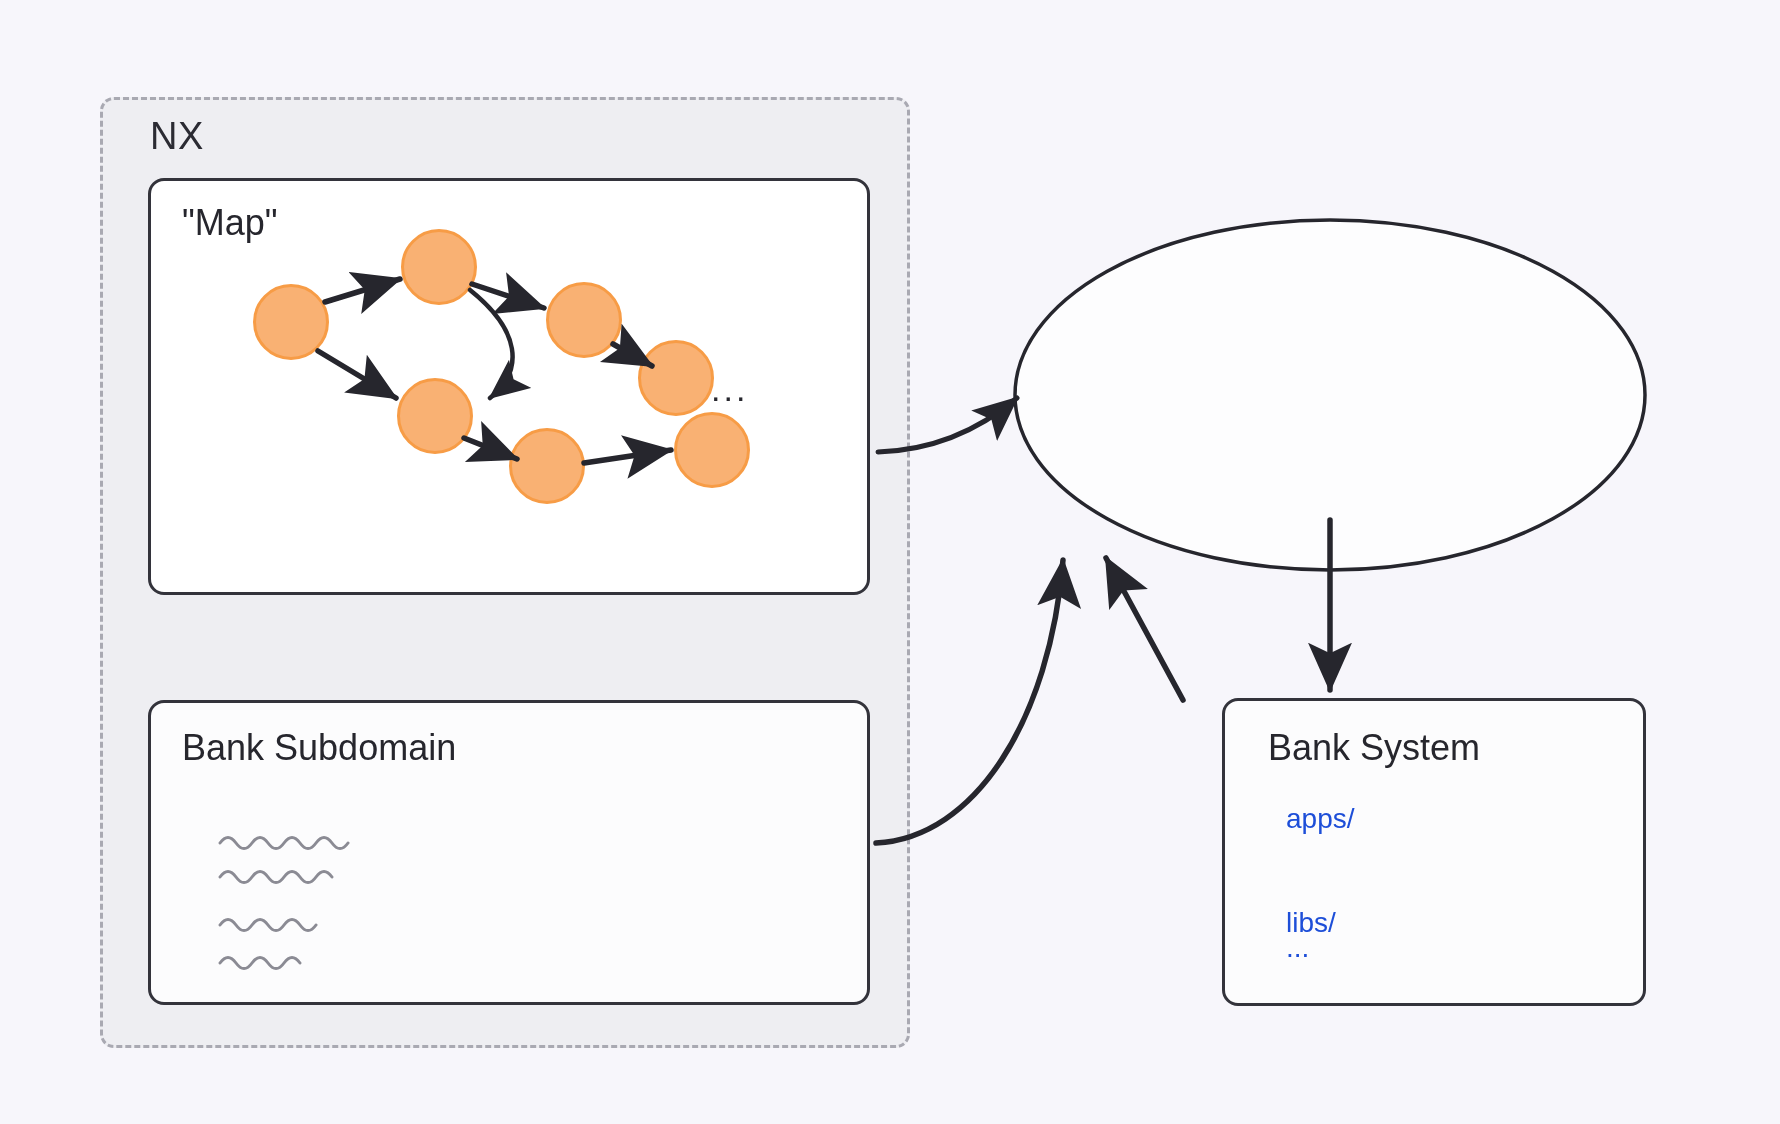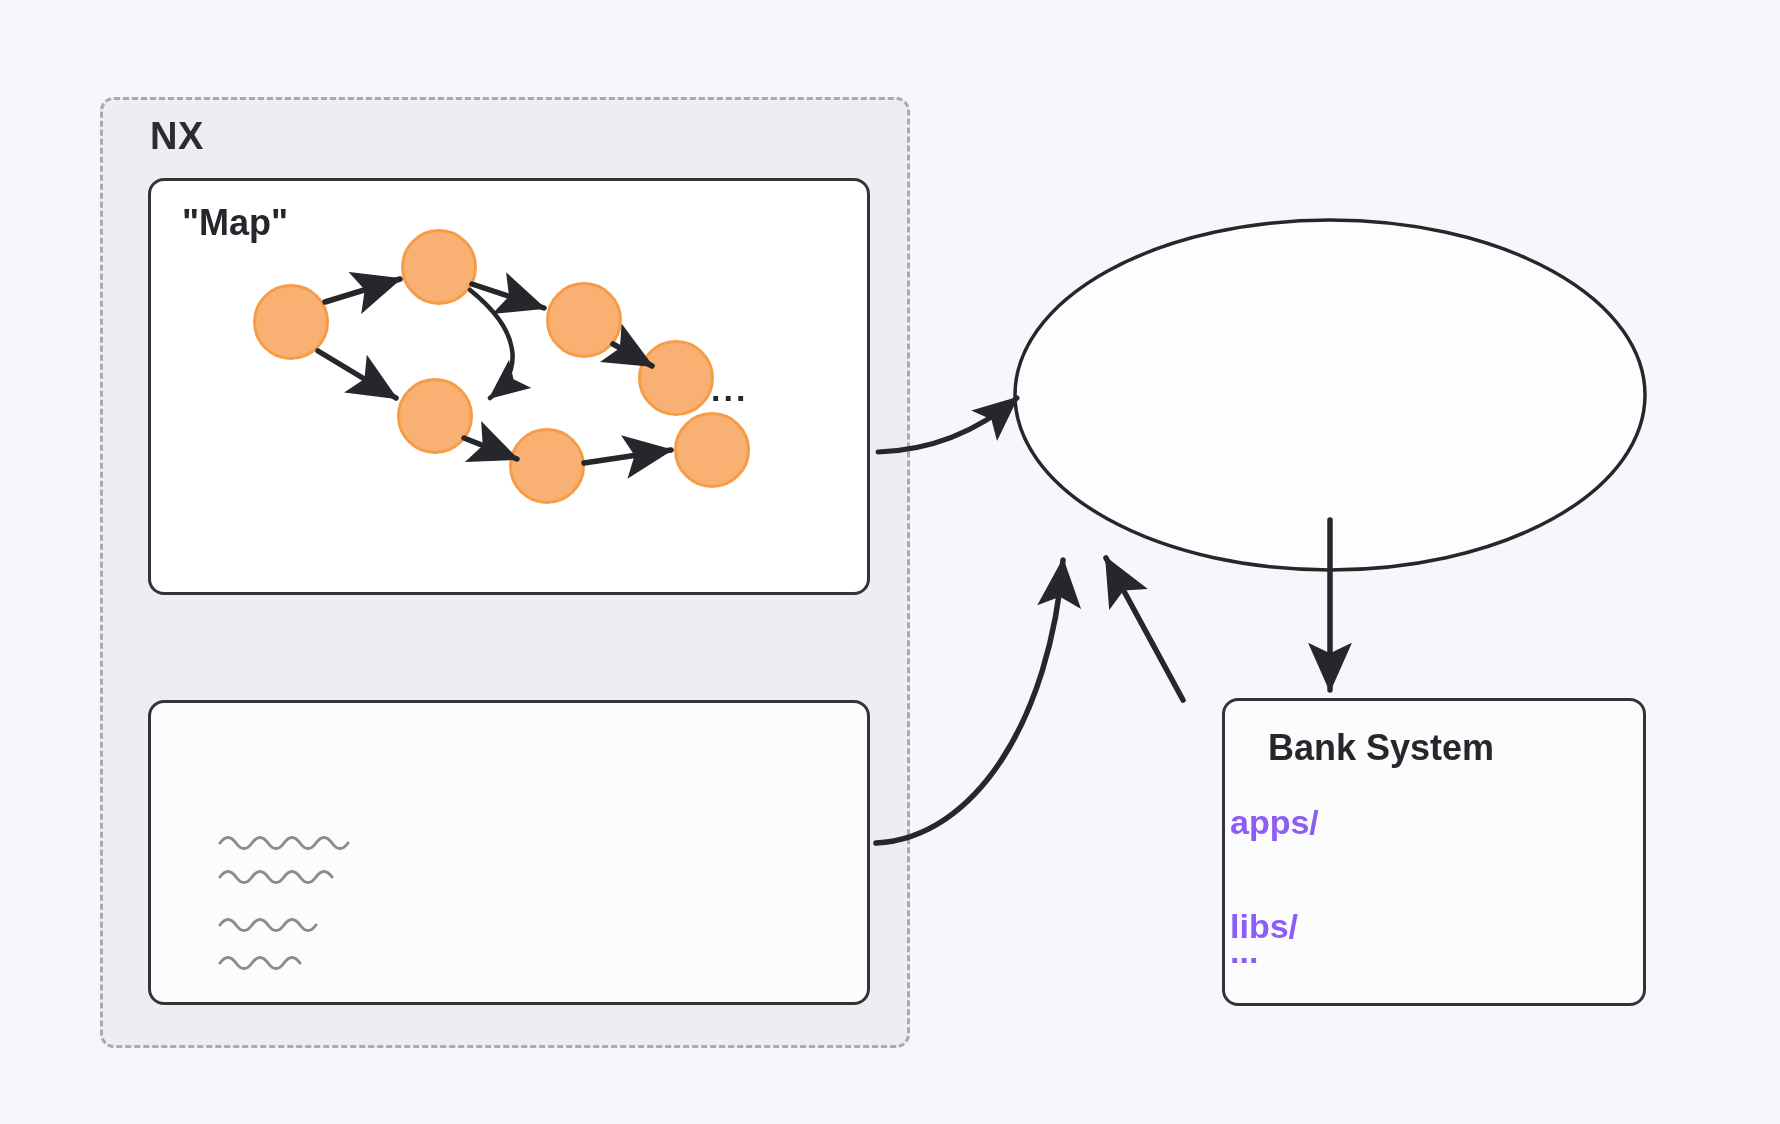--- a/index.html
+++ b/index.html
@@ -3,21 +3,21 @@
 <meta charset="utf-8">
 <style>
   html,body{margin:0;padding:0;}
   body{
     width:1780px;height:1124px;
     background:#f7f6fb;
     font-family:"Liberation Sans", sans-serif;
     overflow:hidden;
     position:relative;
   }
-  #stage{position:absolute;left:0;top:0;width:1780px;height:1124px;font-weight:bold;}
+  #stage{position:absolute;left:0;top:0;width:1780px;height:1124px;}
   .layer{position:absolute;left:0;top:0;width:1780px;height:1124px;}
   svg.layer{pointer-events:none;}
 
   
   .nx-container{
     position:absolute;
     left:100px;top:97px;width:810px;height:951px;
     background:#eeeef2;
     border:3px dashed #a9a9b2;
     border-radius:14px;
@@ -44,22 +44,22 @@
   .card-title{
     position:absolute;
     font-size:36px;color:#26262d;
     line-height:1;white-space:nowrap;
   }
   .title-map{left:182px;top:205px;}
   .title-bank{left:182px;top:730px;}
   .title-fs{left:1268px;top:730px;}
 
   .fs-entry{
-    position:absolute;left:1230px;
-    font-size:34px;color:#8b5cf6;line-height:1;white-space:nowrap;
+    position:absolute;left:1286px;
+    font-size:28px;color:#1d4ed8;line-height:1;white-space:nowrap;
   }
   .fs-0{top:805px;}
   .fs-1{top:867px;margin-top:42px;}
   .fs-2{top:934px;}
 
   
   .node{
     position:absolute;
     border-radius:50%;
     background:#f9b173;
@@ -98,20 +98,21 @@
       <div class="node" style="left: 546px; top: 282px; width: 76px; height: 76px; background: rgb(249, 177, 115); border-color: rgb(247, 156, 70);"></div>
       <div class="node" style="left: 638px; top: 340px; width: 76px; height: 76px; background: rgb(249, 177, 115); border-color: rgb(247, 156, 70);"></div>
       <div class="node" style="left: 397px; top: 378px; width: 76px; height: 76px; background: rgb(249, 177, 115); border-color: rgb(247, 156, 70);"></div>
       <div class="node" style="left: 509px; top: 428px; width: 76px; height: 76px; background: rgb(249, 177, 115); border-color: rgb(247, 156, 70);"></div>
       <div class="node" style="left: 674px; top: 412px; width: 76px; height: 76px; background: rgb(249, 177, 115); border-color: rgb(247, 156, 70);"></div>
     </div>
 
   <div class="ellipsis-map">...</div>
 
   <div class="card card-bank"></div>
+  <div class="card-title title-bank">Bank Subdomain</div>
 
   <div class="card card-fs"></div>
   <div class="card-title title-fs">Bank System</div>
   <div class="fs-entry fs-0">apps/</div>
   <div class="fs-entry fs-1">libs/</div>
   <div class="fs-entry fs-2">...</div>
 
   <div class="assistant-label">Coding Assistant</div>
 
   <svg class="layer" width="1780" height="1124" viewBox="0 0 1780 1124">

